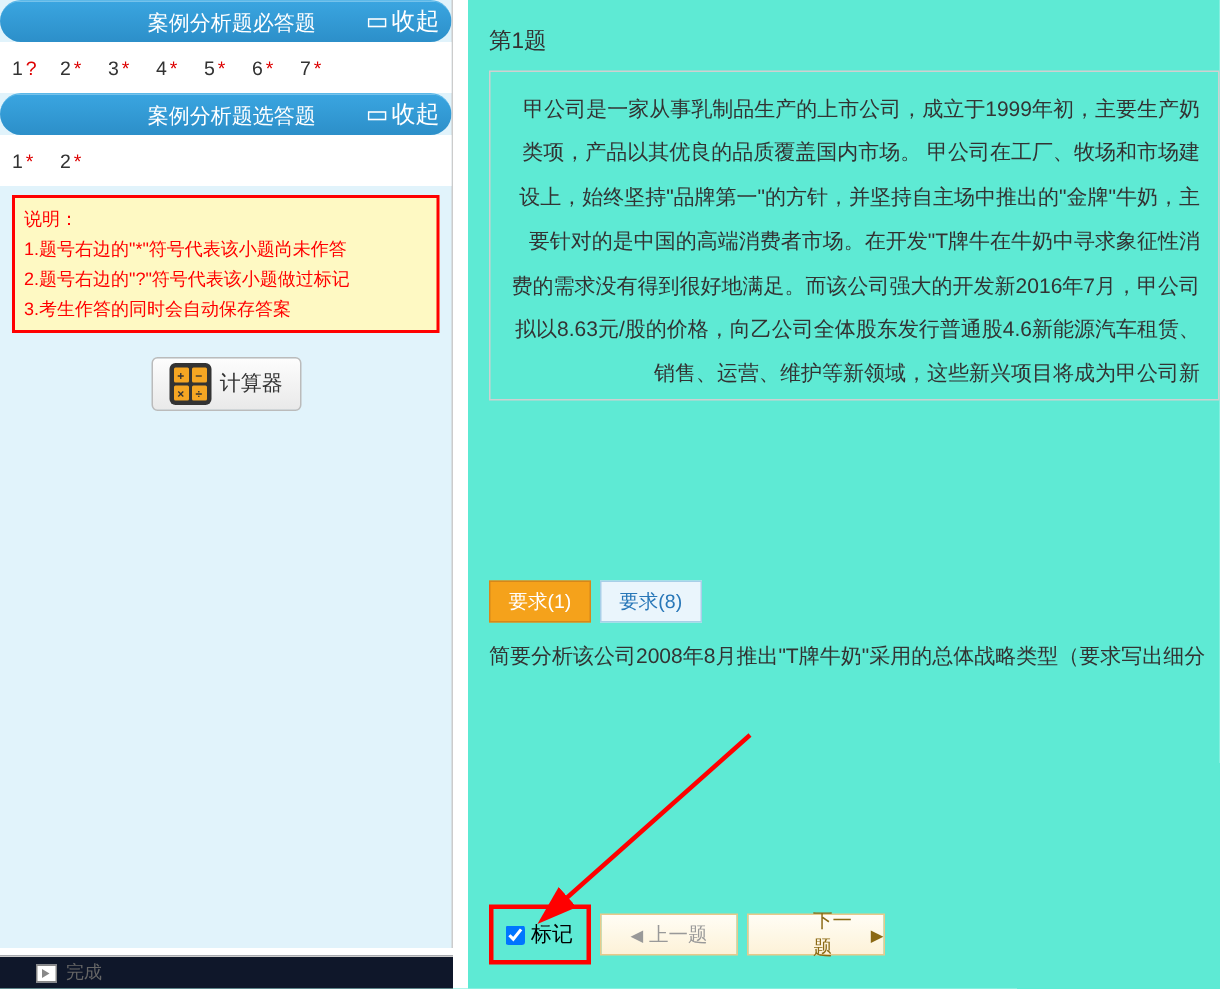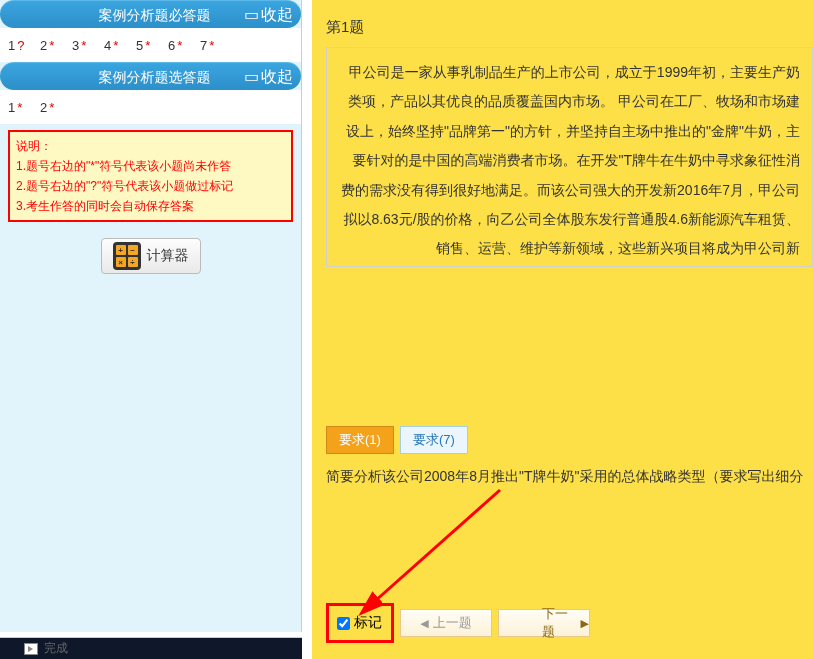--- a/index.html
+++ b/index.html
@@ -104,21 +104,21 @@
       color: #333;
       font-size: 8px;
       font-weight: bold;
     }
     .right-panel {
       position: absolute;
       left: 312px;
       top: 0;
       width: 501px;
       height: 659px;
-      background: #fde047;
+      background: #5eead4;
     }
     .question-title {
       padding: 18px 14px 10px 14px;
       font-size: 15px;
       color: #333;
     }
     .passage-box {
       margin: 0 0 0 14px;
       border: 1px solid #d0d0d0;
       padding: 10px 12px;
@@ -133,21 +133,20 @@
     .tabs-row {
       margin: 120px 0 0 14px;
       display: flex;
       gap: 6px;
     }
     .tab {
       padding: 4px 12px;
       border: 1px solid #d6a24a;
       font-size: 13px;
       cursor: pointer;
-      margin-top: 39px;
     }
     .tab.active {
       background: #f5a21b;
       color: #fff;
       border-color: #d6871a;
     }
     .tab.inactive {
       background: #eaf5fc;
       color: #2877b8;
       border-color: #a8cfe8;
@@ -307,21 +306,21 @@
 </div>
 
 <div class="right-panel">
   <div class="question-title">第1题</div>
 
   <div class="passage-box">甲公司是一家从事乳制品生产的上市公司，成立于1999年初，主要生产奶类项，产品以其优良的品质覆盖国内市场。
 甲公司在工厂、牧场和市场建设上，始终坚持"品牌第一"的方针，并坚持自主场中推出的"金牌"牛奶，主要针对的是中国的高端消费者市场。在开发"T牌牛在牛奶中寻求象征性消费的需求没有得到很好地满足。而该公司强大的开发新2016年7月，甲公司拟以8.63元/股的价格，向乙公司全体股东发行普通股4.6新能源汽车租赁、销售、运营、维护等新领域，这些新兴项目将成为甲公司新</div>
 
   <div class="tabs-row" id="tabsRow">
       <div class="tab active">要求(1)</div>
-      <div class="tab inactive">要求(7)</div>
+      <div class="tab inactive">要求(8)</div>
     </div>
 
   <div class="requirement-text">简要分析该公司2008年8月推出"T牌牛奶"采用的总体战略类型（要求写出细分</div>
 
   <div class="bottom-bar">
     <div class="mark-box">
       <input type="checkbox" checked="" style="">
       <span>标记</span>
     </div>
     <div class="nav-btn">

